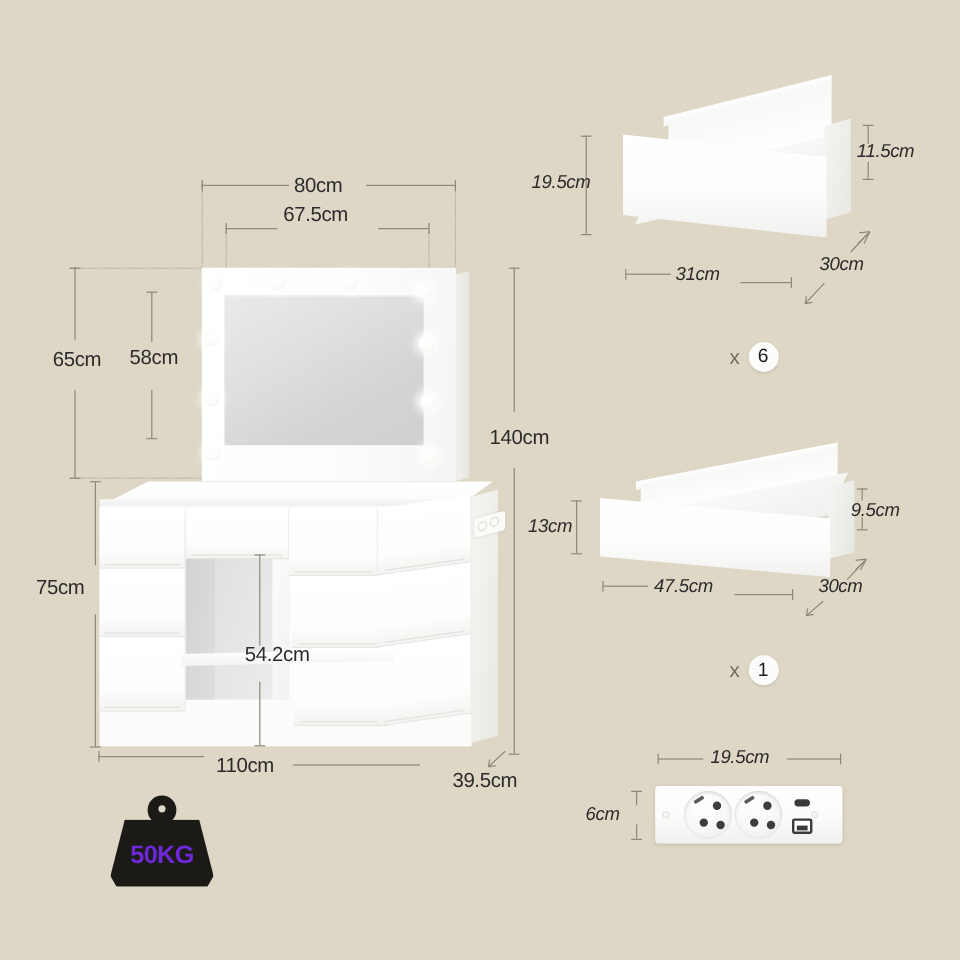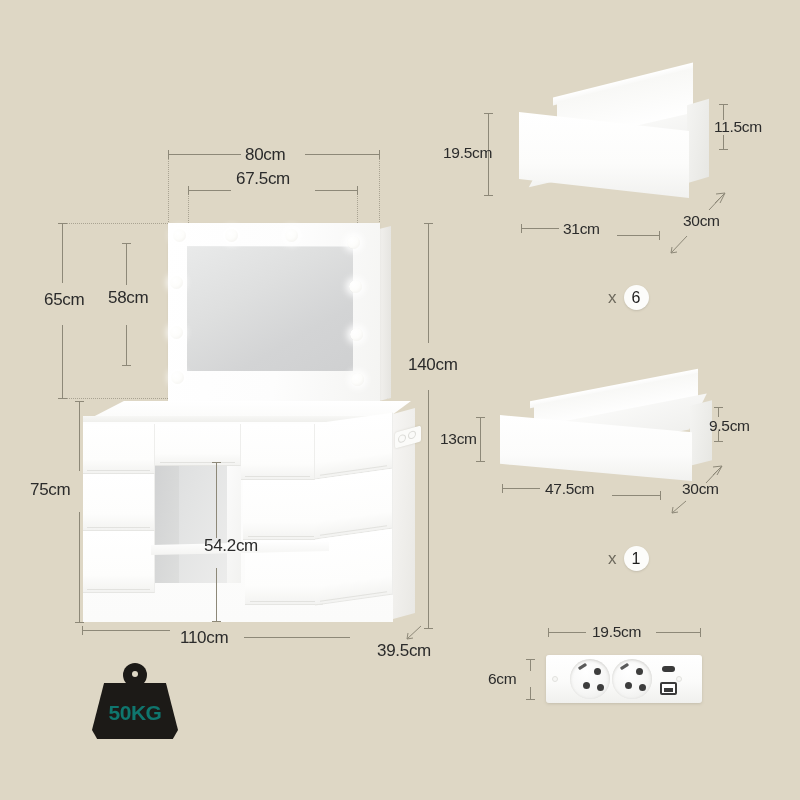--- a/index.html
+++ b/index.html
@@ -14,21 +14,21 @@
   .abs { position: absolute; }
 
   
   .dim {
     position: absolute;
     font-size: 17px;
     color: #2b2b2b;
     letter-spacing: -0.3px;
     white-space: nowrap;
   }
-  .dim.sm { font-size: 15.5px; }
+  .dim.sm { font-size: 15.5px; font-style: italic; }
 
   
   .hline { position: absolute; height: 1px; background: #8d8878; }
   .vline { position: absolute; width: 1px; background: #8d8878; }
   .cap-v { position: absolute; width: 9px; height: 1px; background: #8d8878; }
   .cap-h { position: absolute; width: 1px; height: 9px; background: #8d8878; }
   .dotted-h { position: absolute; height: 0; border-top: 1px dotted #a9a392; }
   .dotted-v { position: absolute; width: 0; border-left: 1px dotted #a9a392; }
 
   
@@ -195,21 +195,21 @@
   .weight-ring {
     position: absolute; left: 31px; top: 2px; width: 24px; height: 24px;
     border-radius: 50%; background: #1c1a17;
   }
   .weight-ring::after {
     content: ""; position: absolute; left: 9px; top: 8px; width: 6px; height: 6px;
     border-radius: 50%; background: #ded7c5;
   }
   .weight-text {
     position: absolute; left: 0; top: 40px; width: 86px; text-align: center;
-    color: #0f766e; font-size: 21px; font-weight: bold; letter-spacing: -0.5px;
+    color: #6d28d9; font-size: 21px; font-weight: bold; letter-spacing: -0.5px;
   }
 </style>
 </head>
 <body>
 
 <div id="stage">
 
   <div>
 
     <div class="dotted-h abs" style="left:58px; top:223px; width:320px;"></div>

